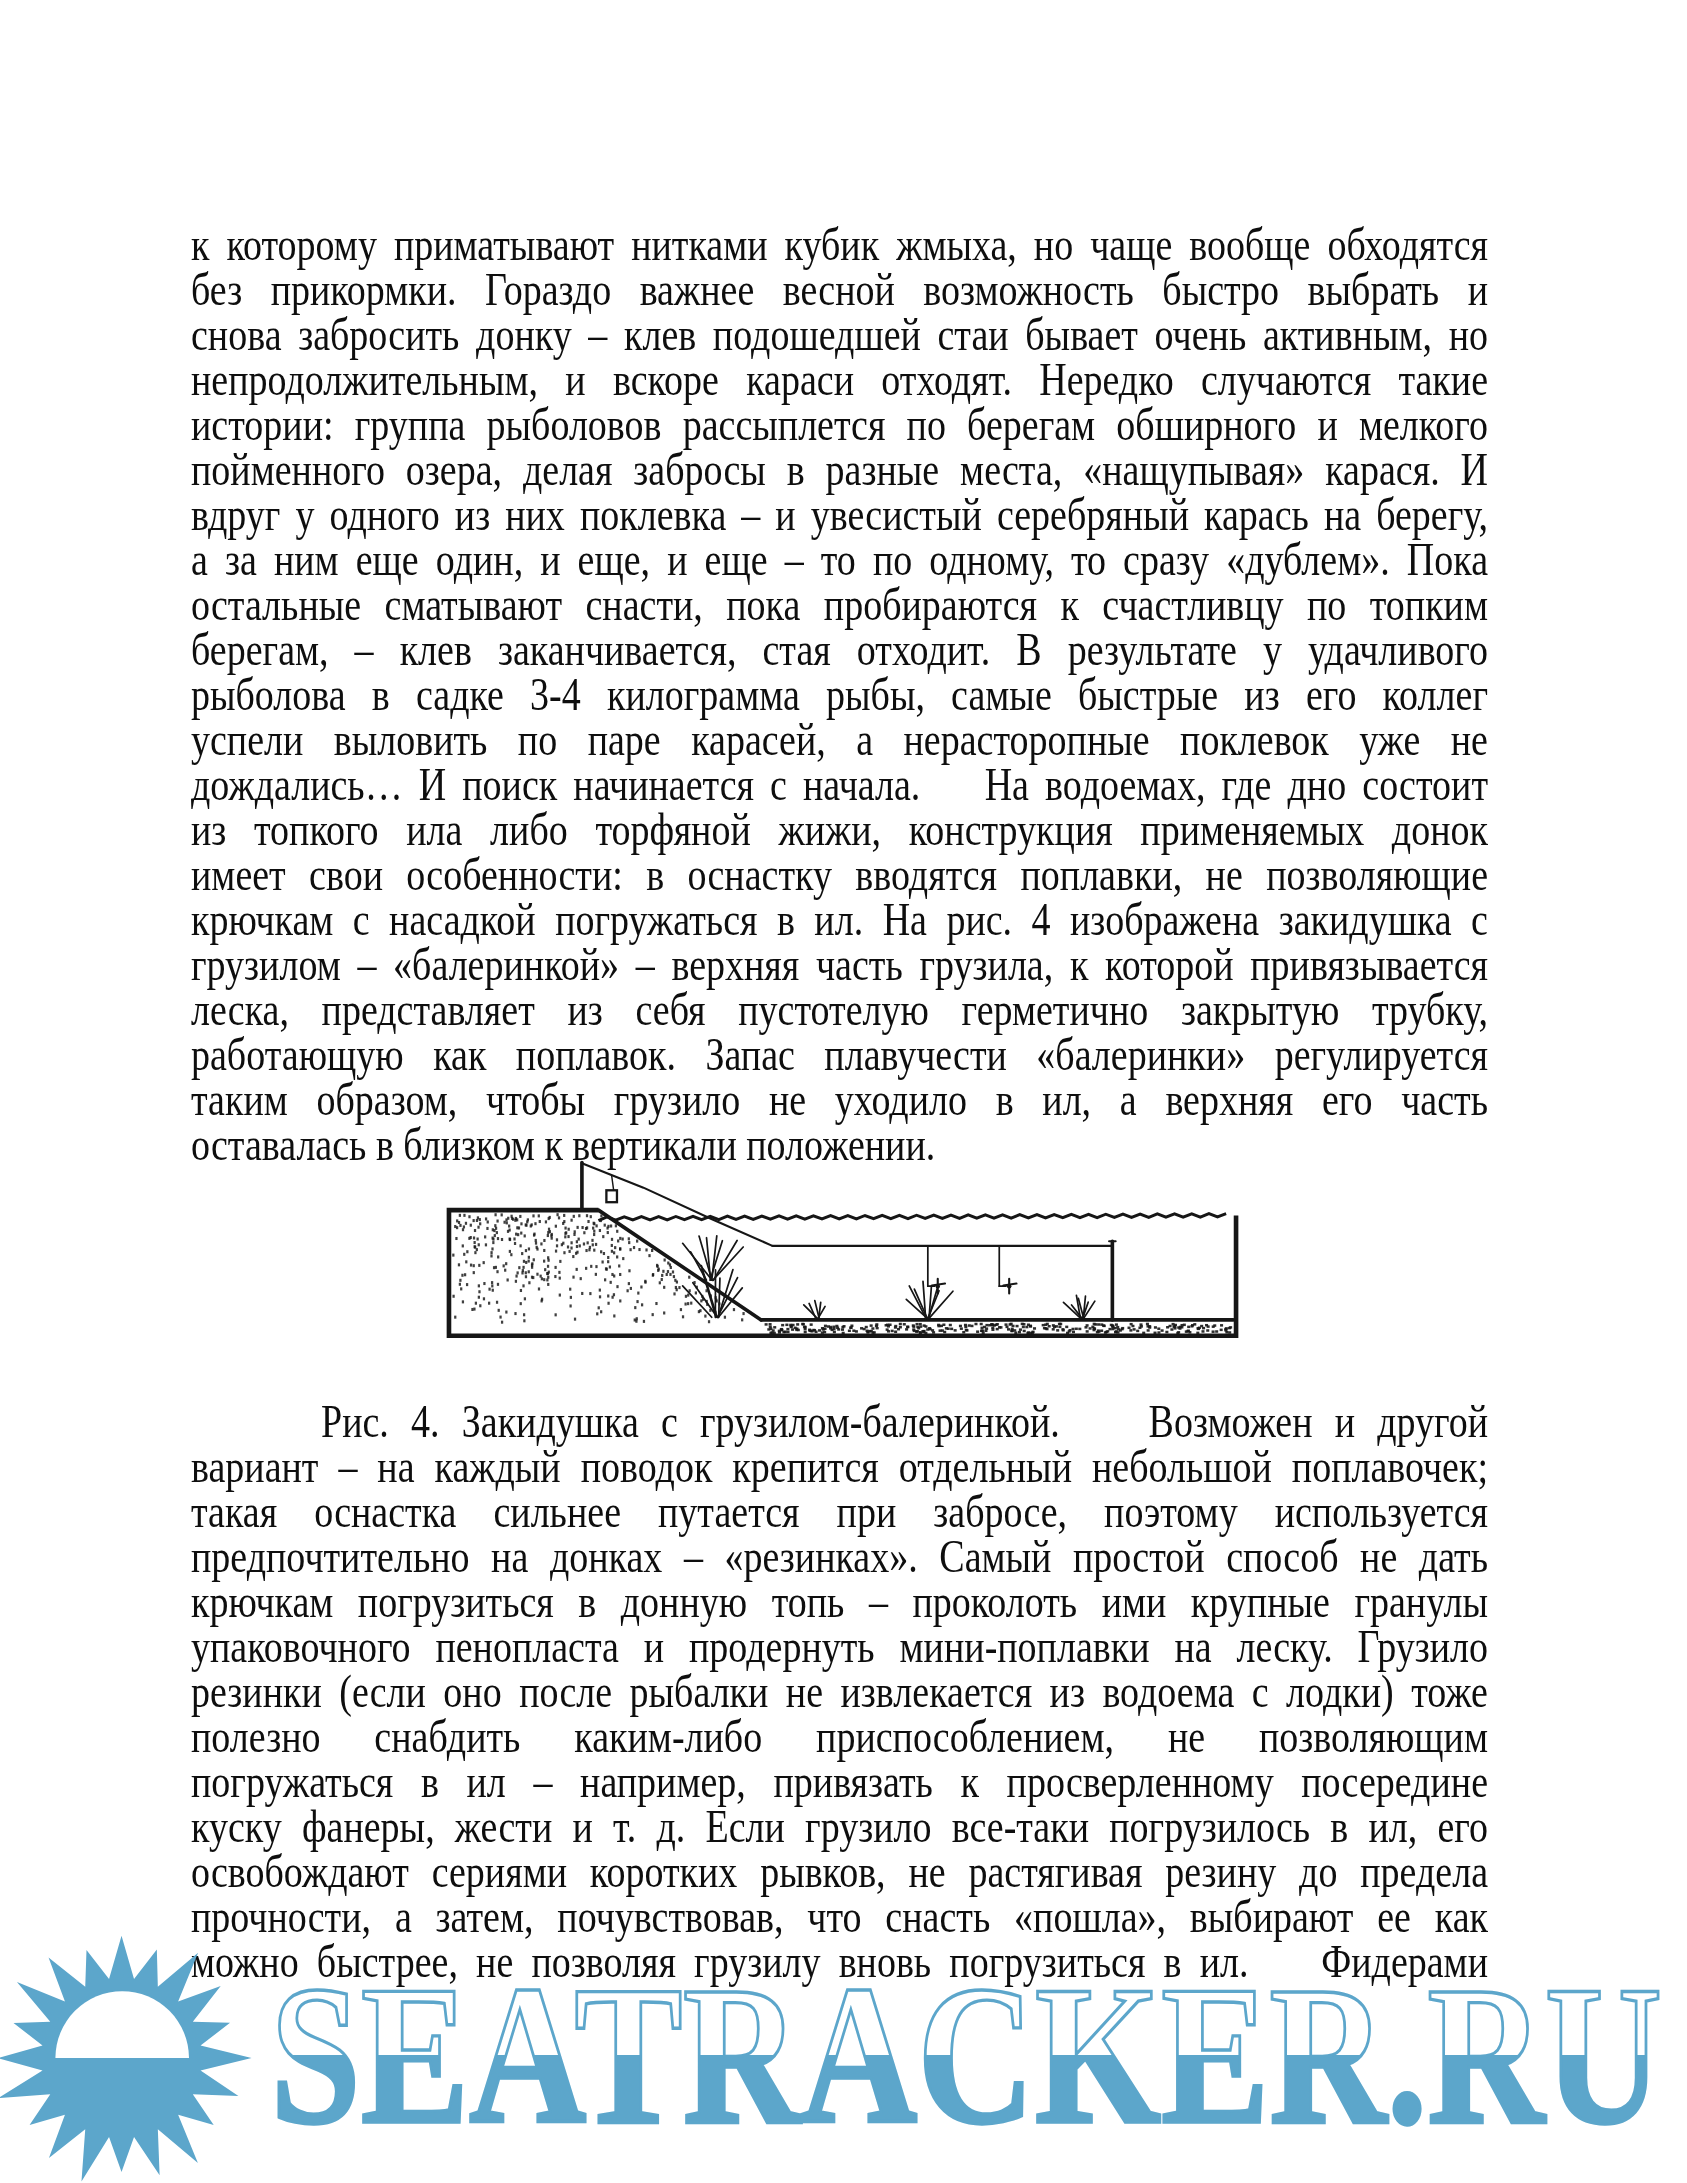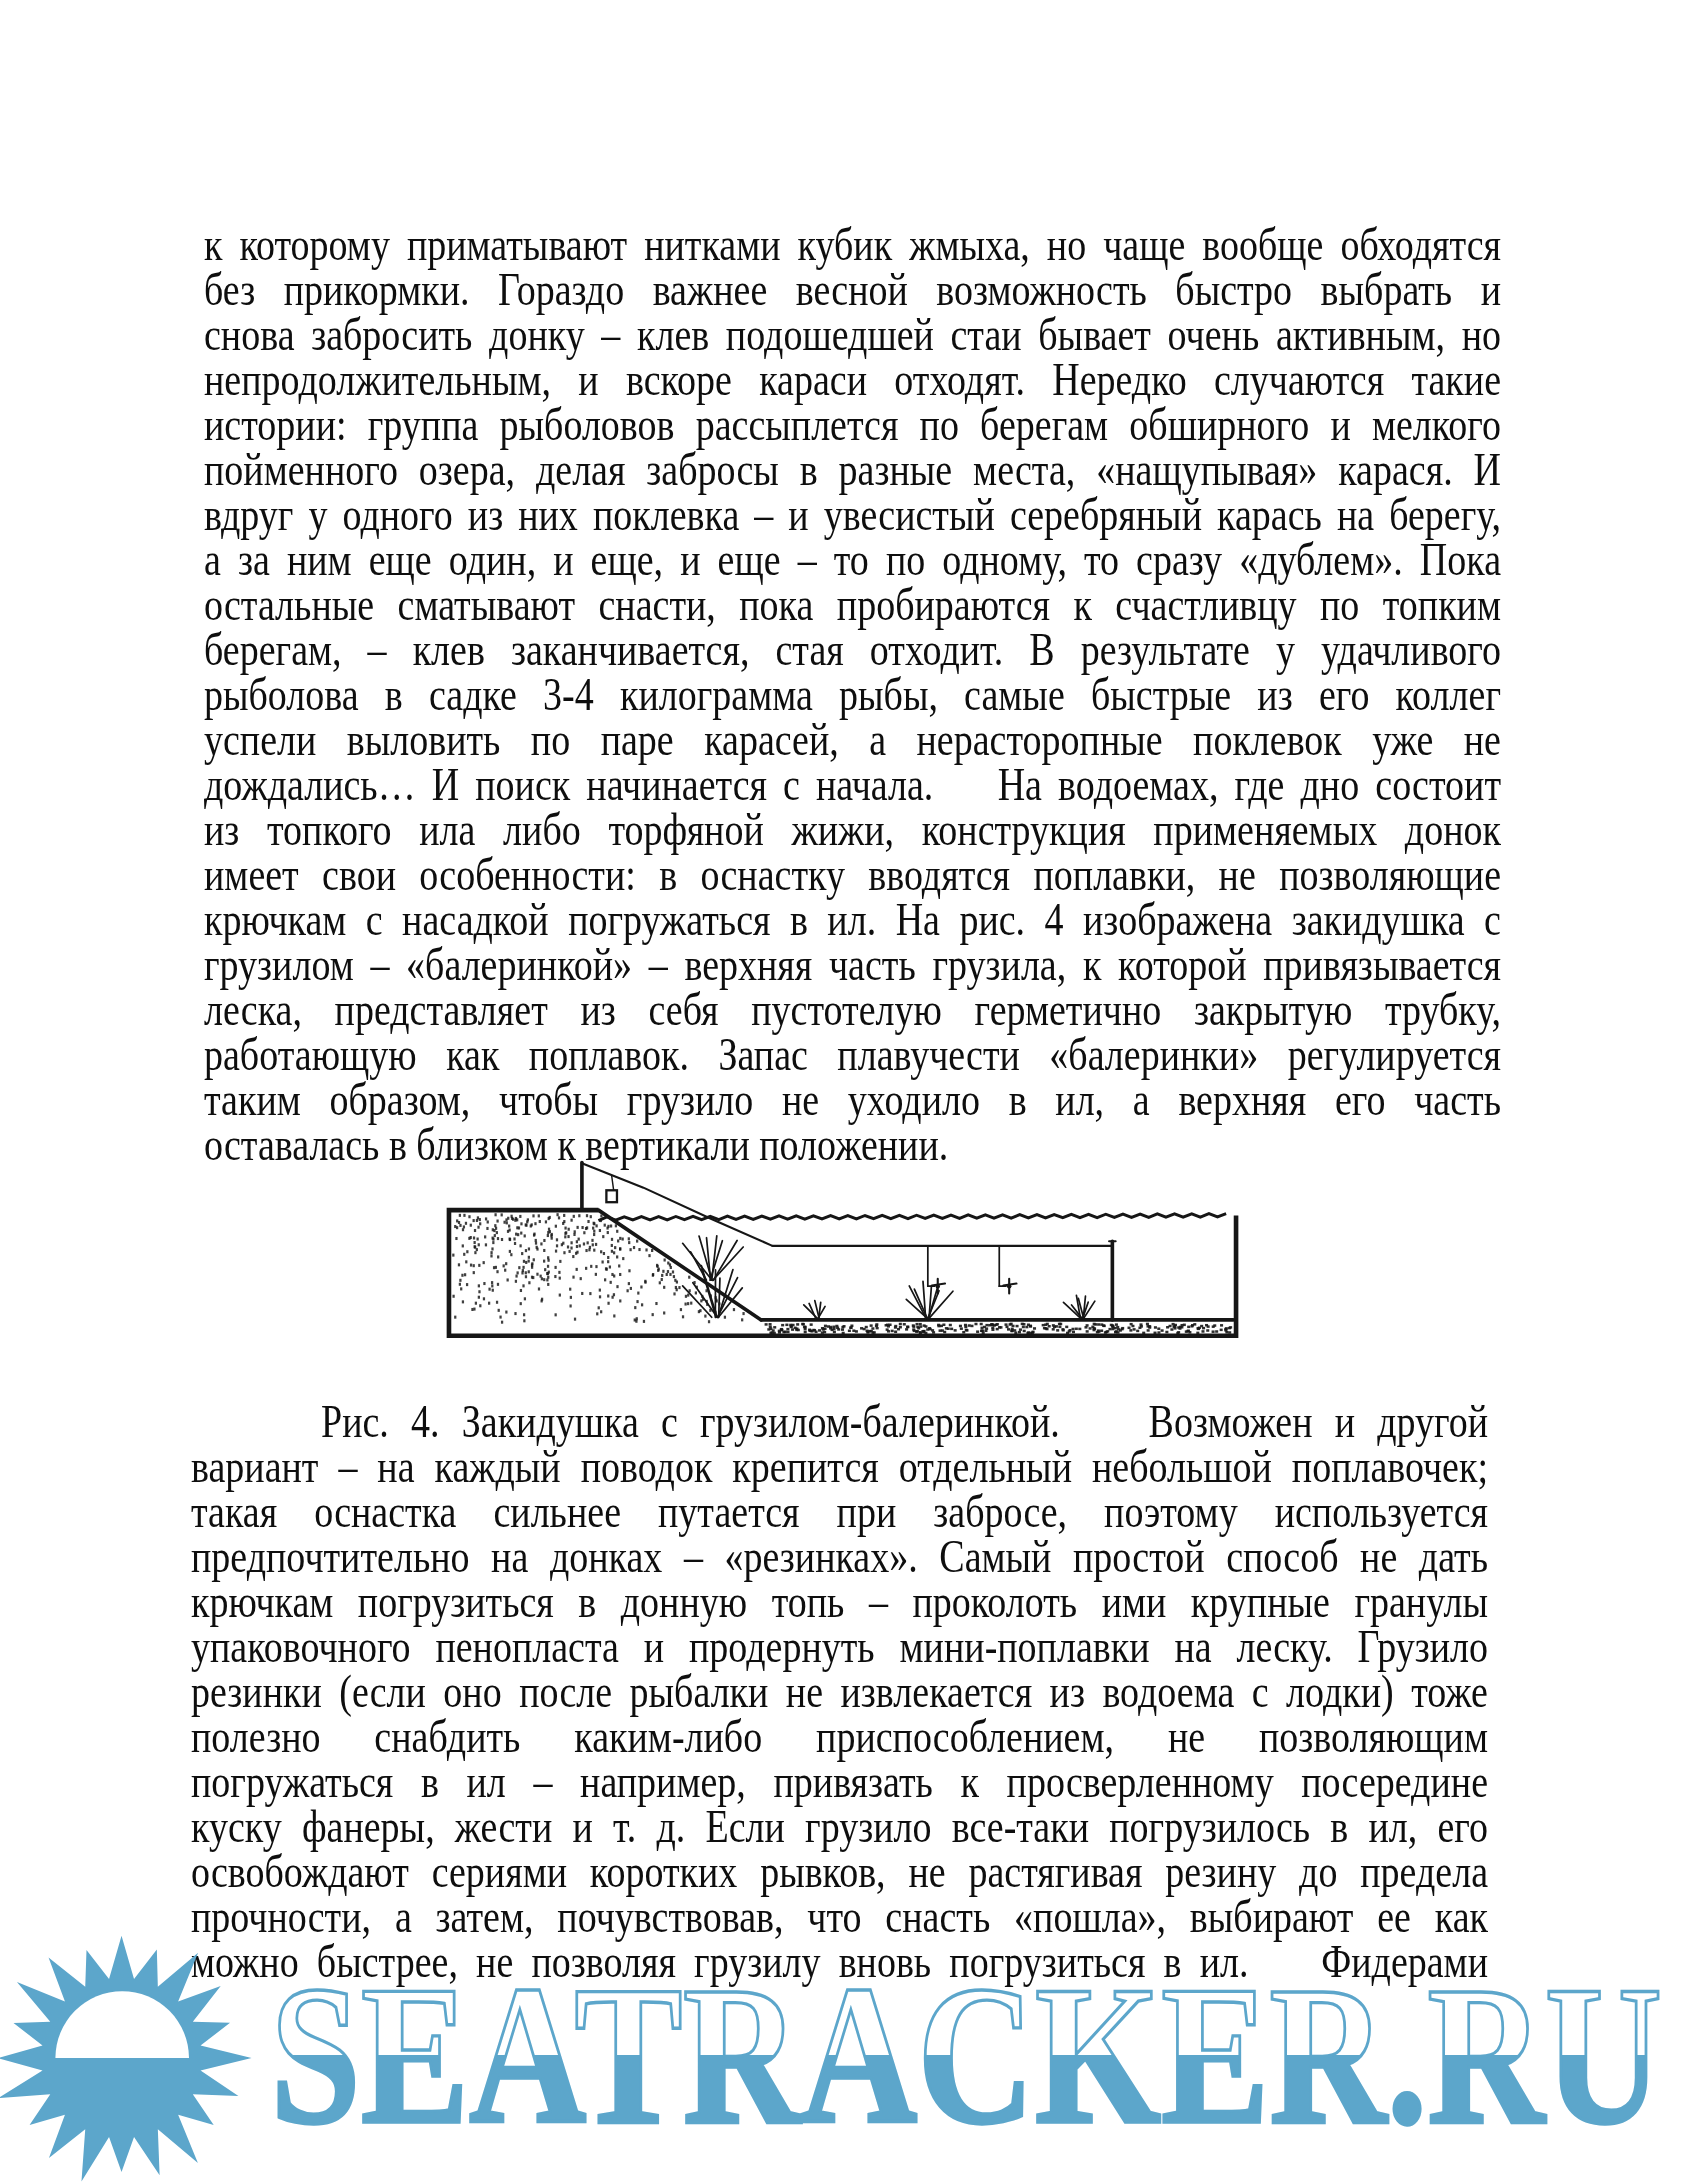--- a/index.html
+++ b/index.html
@@ -1,19 +1,19 @@
 <!DOCTYPE html>
 <html style="font-size:10.6px"><head>
 <meta charset="utf-8">
 <style>
   html,body{margin:0;padding:0;}
   body{width:1687px;height:2183px;background:#ffffff;position:relative;overflow:hidden;
        font-family:"Liberation Serif","DejaVu Serif",serif;}
   .textblock{position:absolute;left:191px;width:1297px;}
-  #para1{top:225px;margin-left:13px;}
+  #para1{top:225px;}
   #para2{top:1364px;margin-top:38px;}
   .tline{font-size:38px;line-height:45px;height:45px;white-space:nowrap;
          color:#0e0e0e;text-align:justify;text-align-last:justify;
          transform:scaleY(1.24);transform-origin:0 80%;}
   .tend{text-align-last:left;}
   .tindent{padding-left:130px;}
   #figwrap{position:absolute;left:445px;top:1153px;width:797px;height:189px;}
   #wmwrap{position:absolute;left:0;top:1904px;width:1687px;height:279px;}
   svg{display:block;}
   .wmtext{fill:url(#wmgrad);stroke:#5ca6cb;stroke-width:5;}

